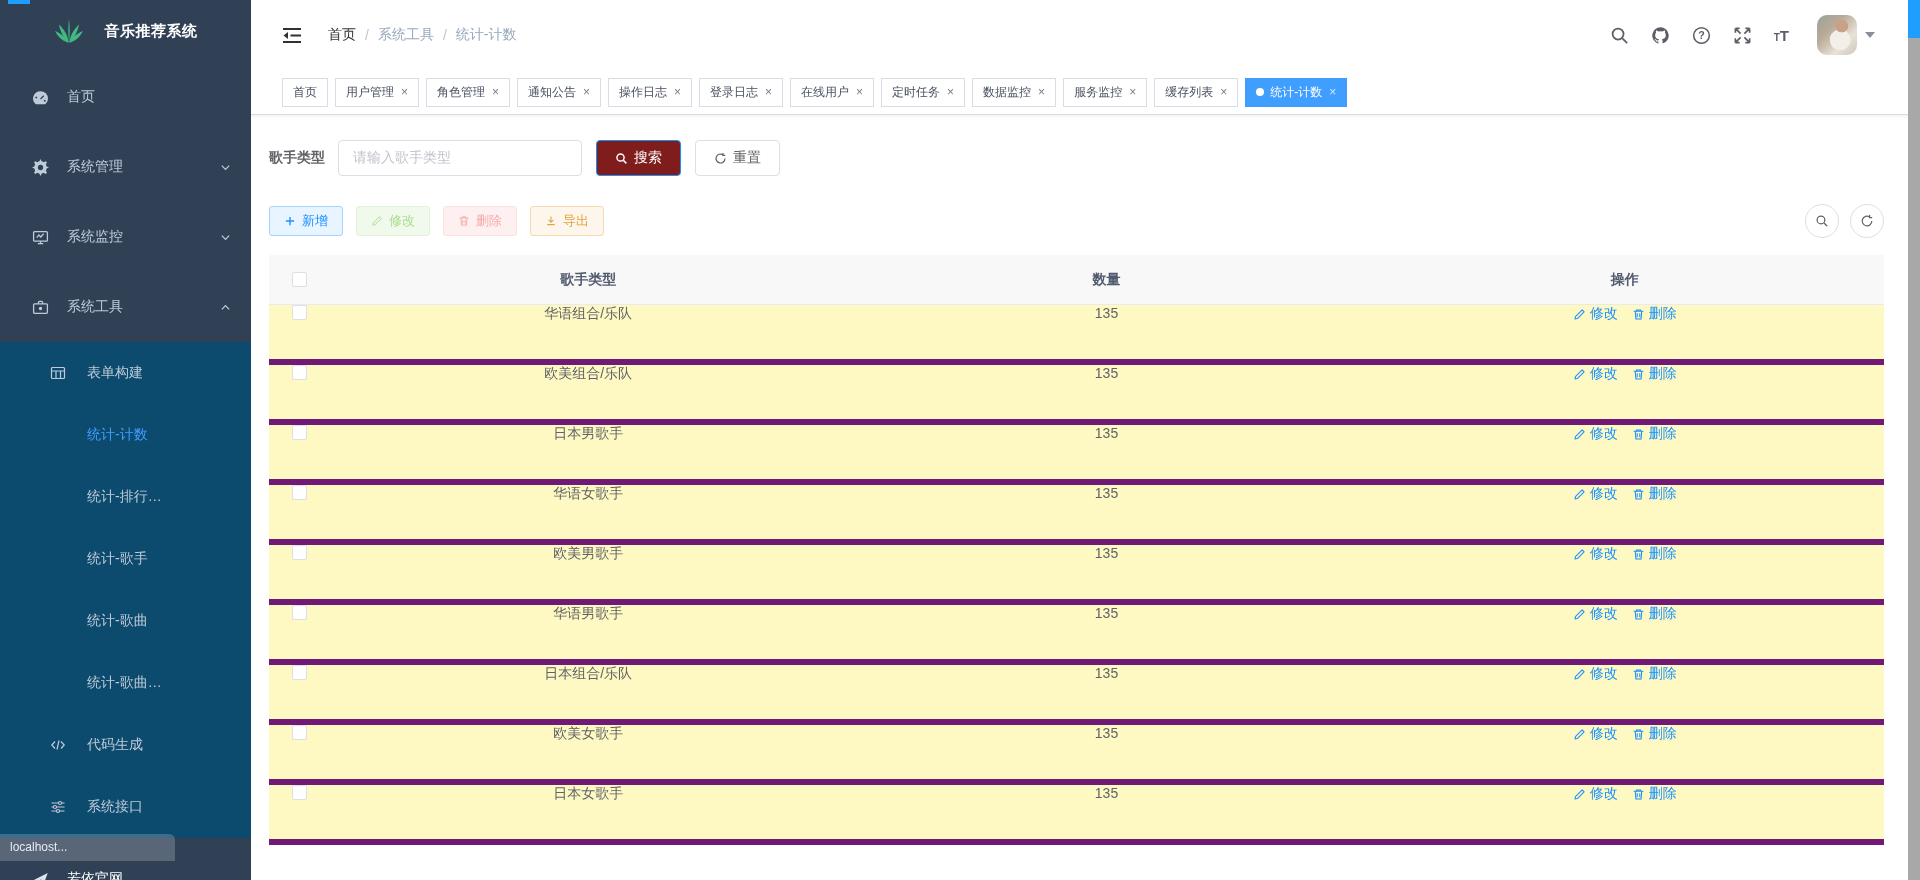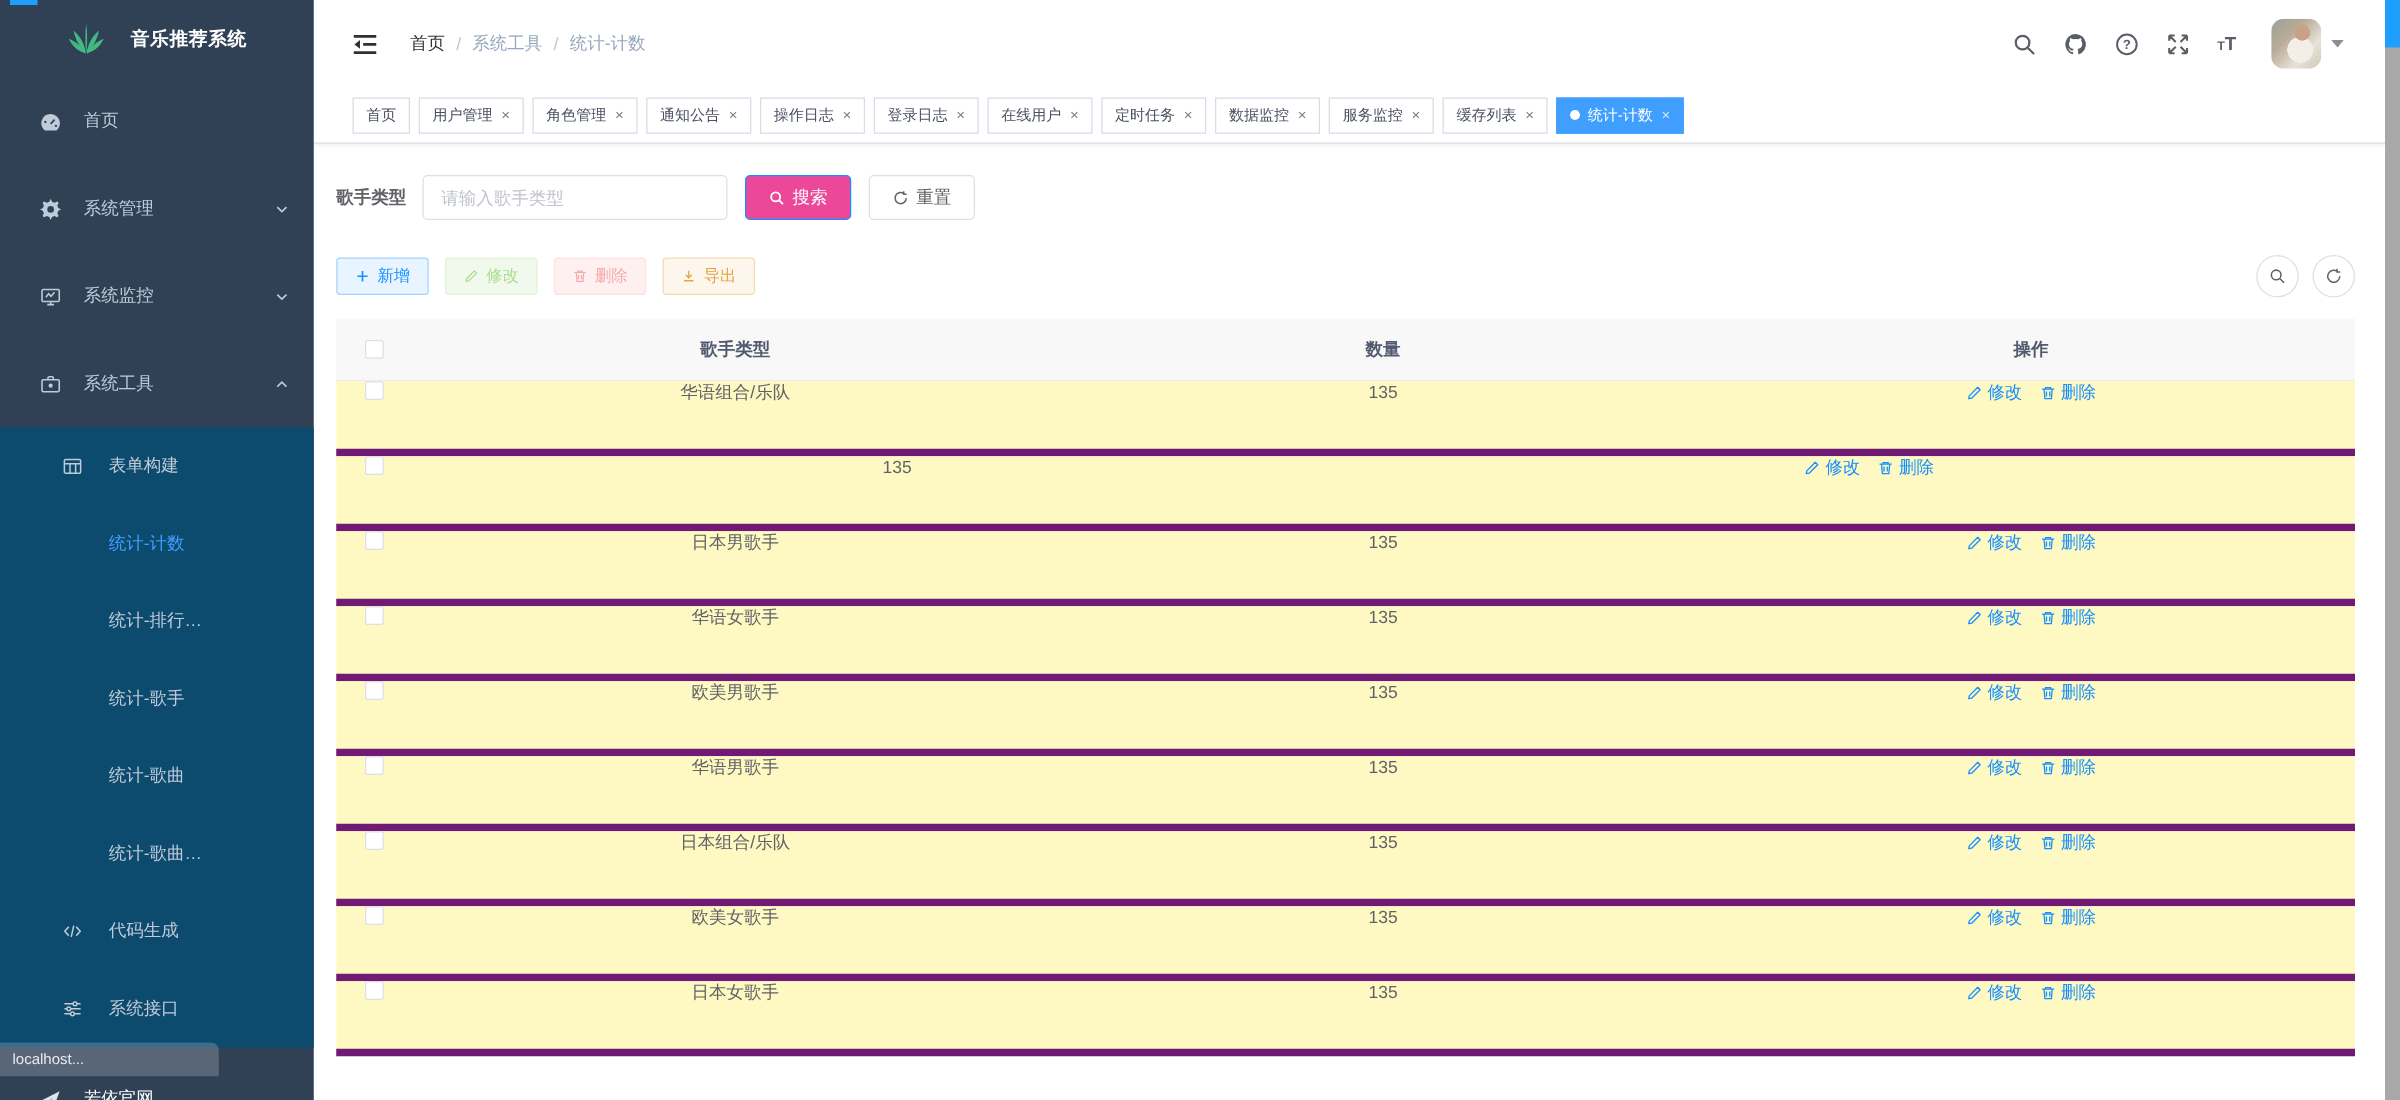--- a/index.html
+++ b/index.html
@@ -59,26 +59,26 @@
   .tag .tag-dot { display:none; width:8px; height:8px; border-radius:50%; background:#fff; margin-right:6px; }
   .tag[data-active="true"] { background:#409eff; border-color:#409eff; color:#fff; }
   .tag[data-active="true"] .tag-dot { display:inline-block; }
   .tag .tag-close { margin-left:7px; font-size:12px; color:inherit; opacity:.75; }
 
   
   .content { padding:25px 36px 0 18px; }
   .search-row { display:flex; align-items:center; }
   .search-label { font-size:14px; font-weight:700; color:#606266; margin-right:13px; }
   .search-input { width:244px; height:36px; border:1px solid #dcdfe6; border-radius:4px;
-    padding:0 14px; font-size:14px; color:#606266; outline:none; }
+    padding:0 14px; font-size:14px; color:#606266; outline:none;font-family:Liberation Serif, serif; }
   .search-input::placeholder { color:#c0c4cc; }
   .btn { display:inline-flex; align-items:center; justify-content:center; gap:6px; border-radius:4px;
     font-size:14px; cursor:pointer; border:1px solid transparent; background:#fff; }
   .btn svg { display:block; }
-  .btn-search { height:36px; padding:0 18px; background:#ec4899; border-color:#1890ff; color:#fff; margin-left:14px; }
+  .btn-search { height:36px; padding:0 18px; background:#7f1d1d; border-color:#1890ff; color:#fff; margin-left:14px; }
   .btn-reset { height:36px; padding:0 18px; border-color:#dcdfe6; color:#606266; margin-left:14px; }
 
   .toolbar { display:flex; align-items:center; margin-top:28px; }
   .btn-mini { height:30px; padding:0 14px; font-size:13px; border-radius:3px; margin-right:13px; }
   .btn-add { background:#e8f4ff; border-color:#a3d3ff; color:#1890ff; }
   .btn-edit { background:#f0f9eb; border-color:#e1f3d8; color:#a8dd8c; cursor:not-allowed; }
   .btn-del { background:#fef0f0; border-color:#fde2e2; color:#f5abab; cursor:not-allowed; }
   .btn-export { background:#fdf6ec; border-color:#f5dab1; color:#e6a23c; }
   .toolbar-right { margin-left:auto; display:flex; gap:11px; }
   .btn-circle { width:34px; height:34px; border-radius:50%; border:1px solid #dcdfe6; color:#606266;
@@ -413,20 +413,21 @@
                     <path d="M2 4h12M5.5 4V2.5h5V4M4 4l.8 9.5h6.4L12 4M6.4 6.5v4.8M9.6 6.5v4.8"></path>
                   </svg>
                   <span>删除</span>
                 </a>
               </div>
             </div>
             <div class="trow">
               <div class="td td-check">
                 <span class="checkbox"></span>
               </div>
+              <div class="td">欧美组合/乐队</div>
               <div class="td">135</div>
               <div class="td td-actions">
                 <a class="link">
                   <svg width="13" height="13" viewBox="0 0 16 16" fill="none" stroke="currentColor" stroke-width="1.3">
                     <path d="M11.3 2.3l2.4 2.4L5.3 13 2.5 13.5 3 10.7l8.3-8.4z" stroke-linejoin="round"></path>
                   </svg>
                   <span>修改</span>
                 </a>
                 <a class="link">
                   <svg width="13" height="13" viewBox="0 0 16 16" fill="none" stroke="currentColor" stroke-width="1.3">

